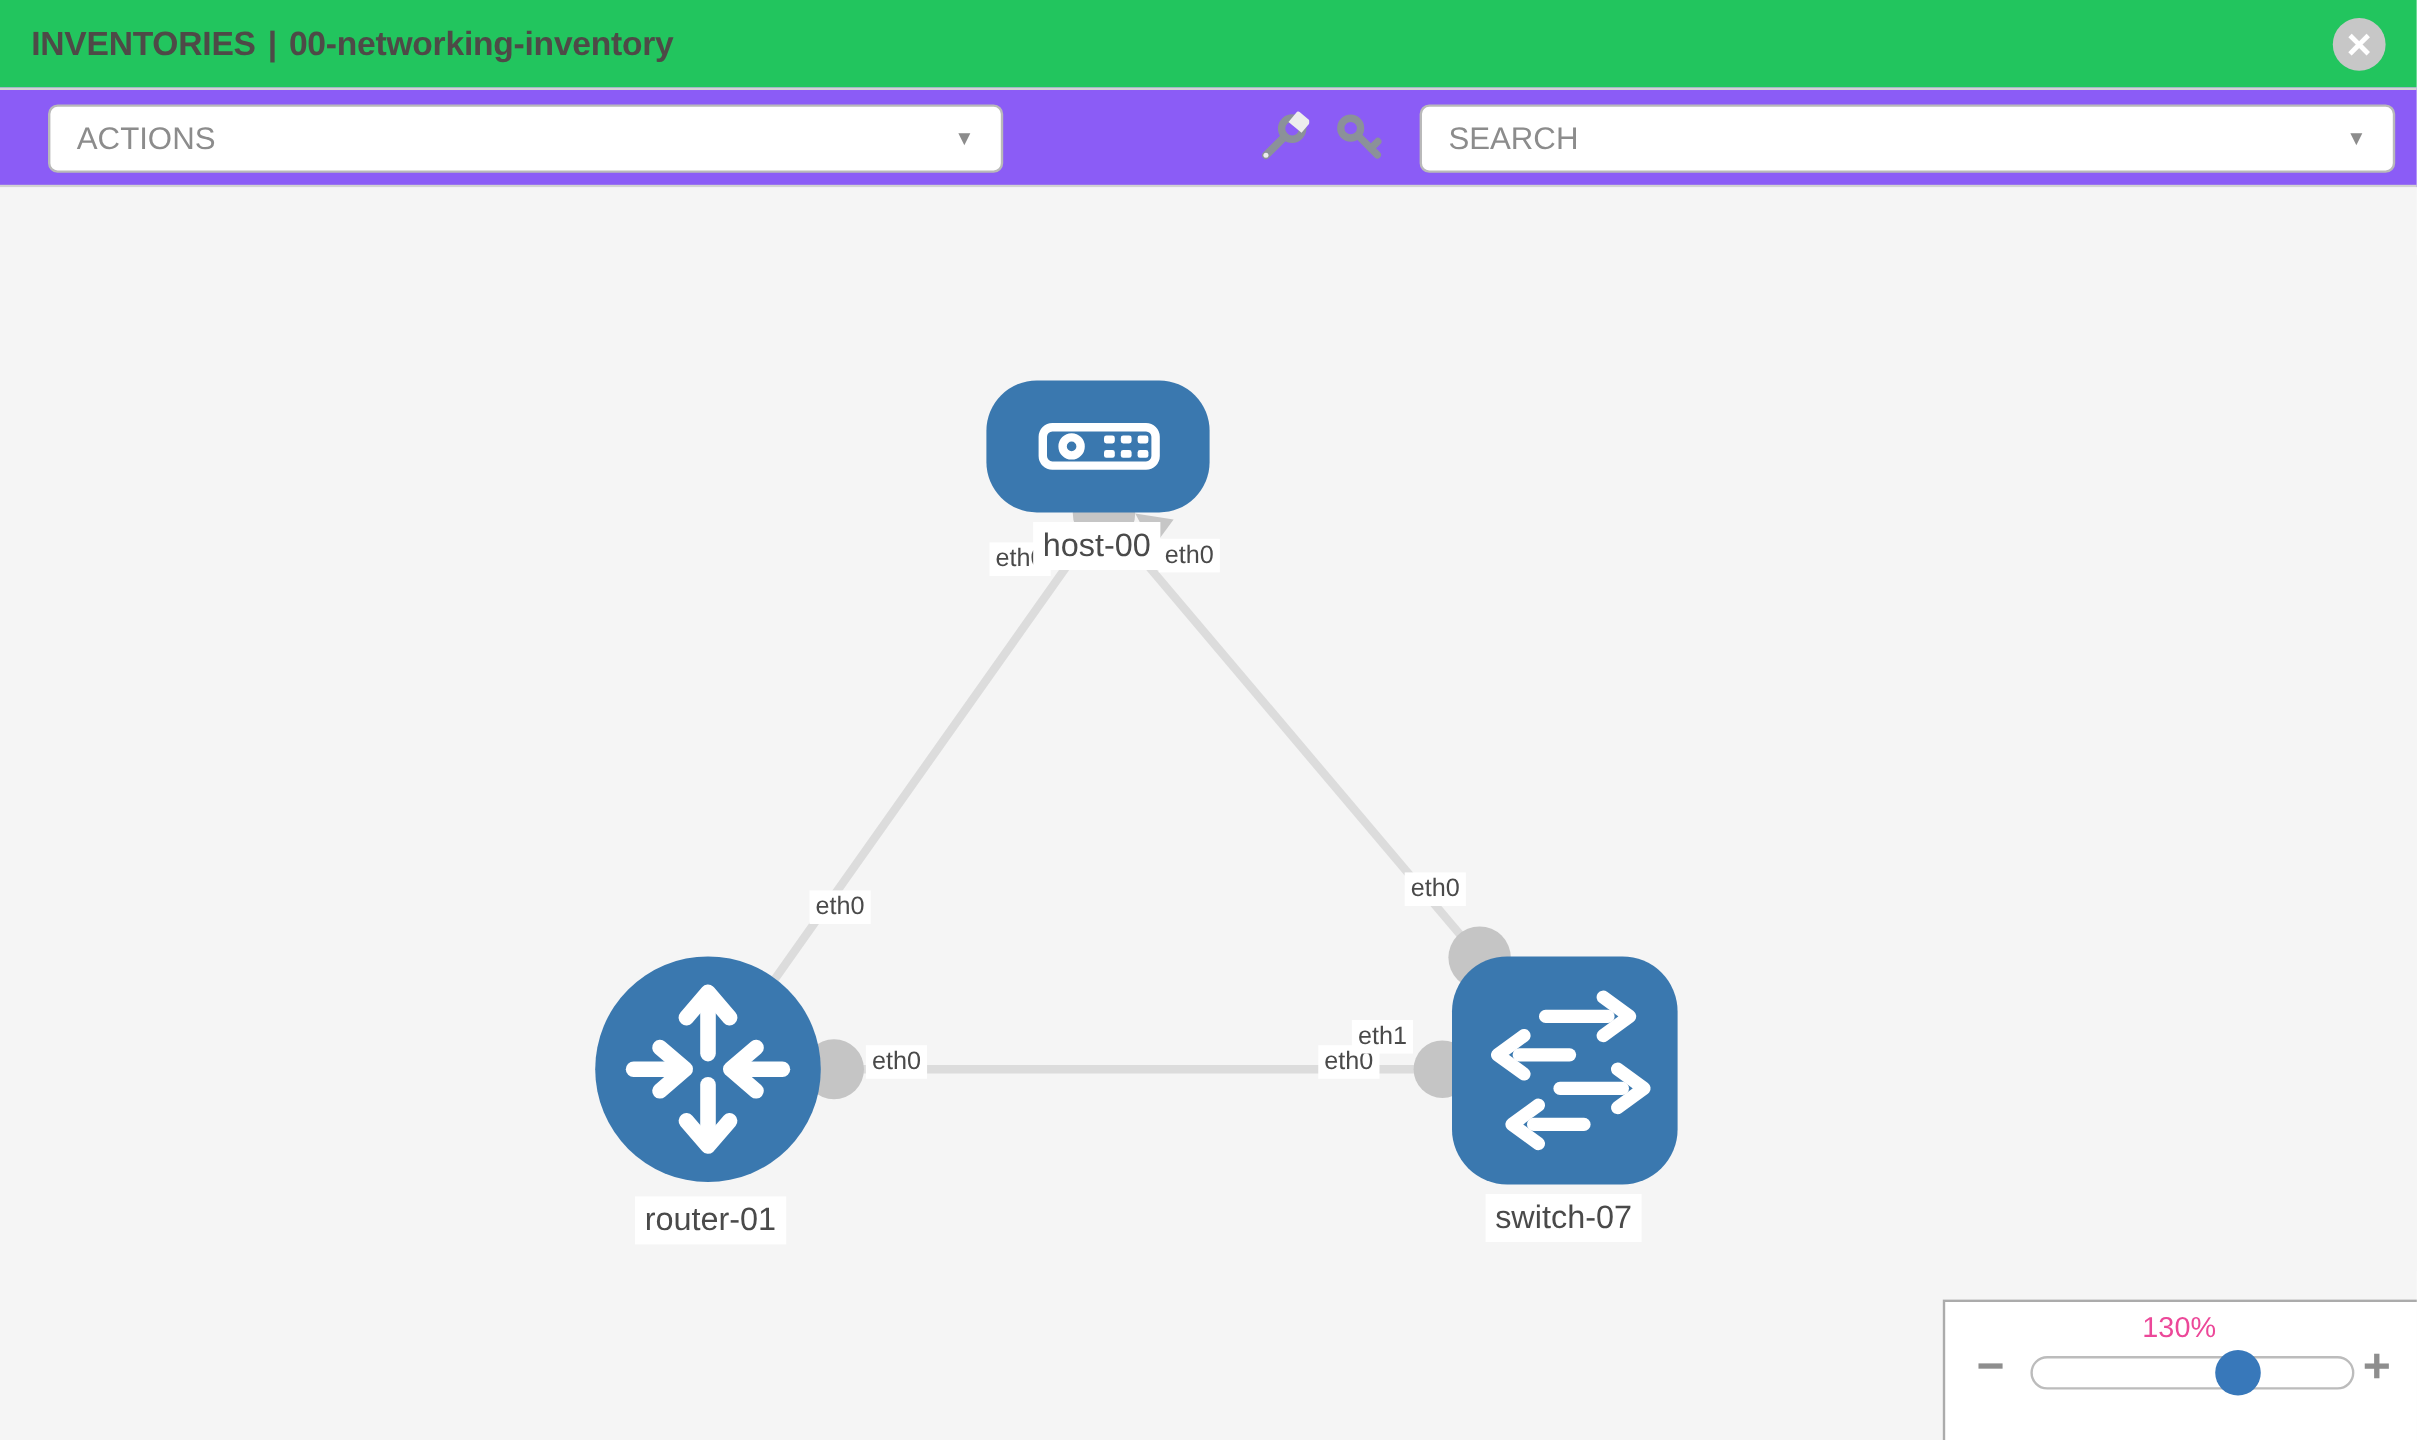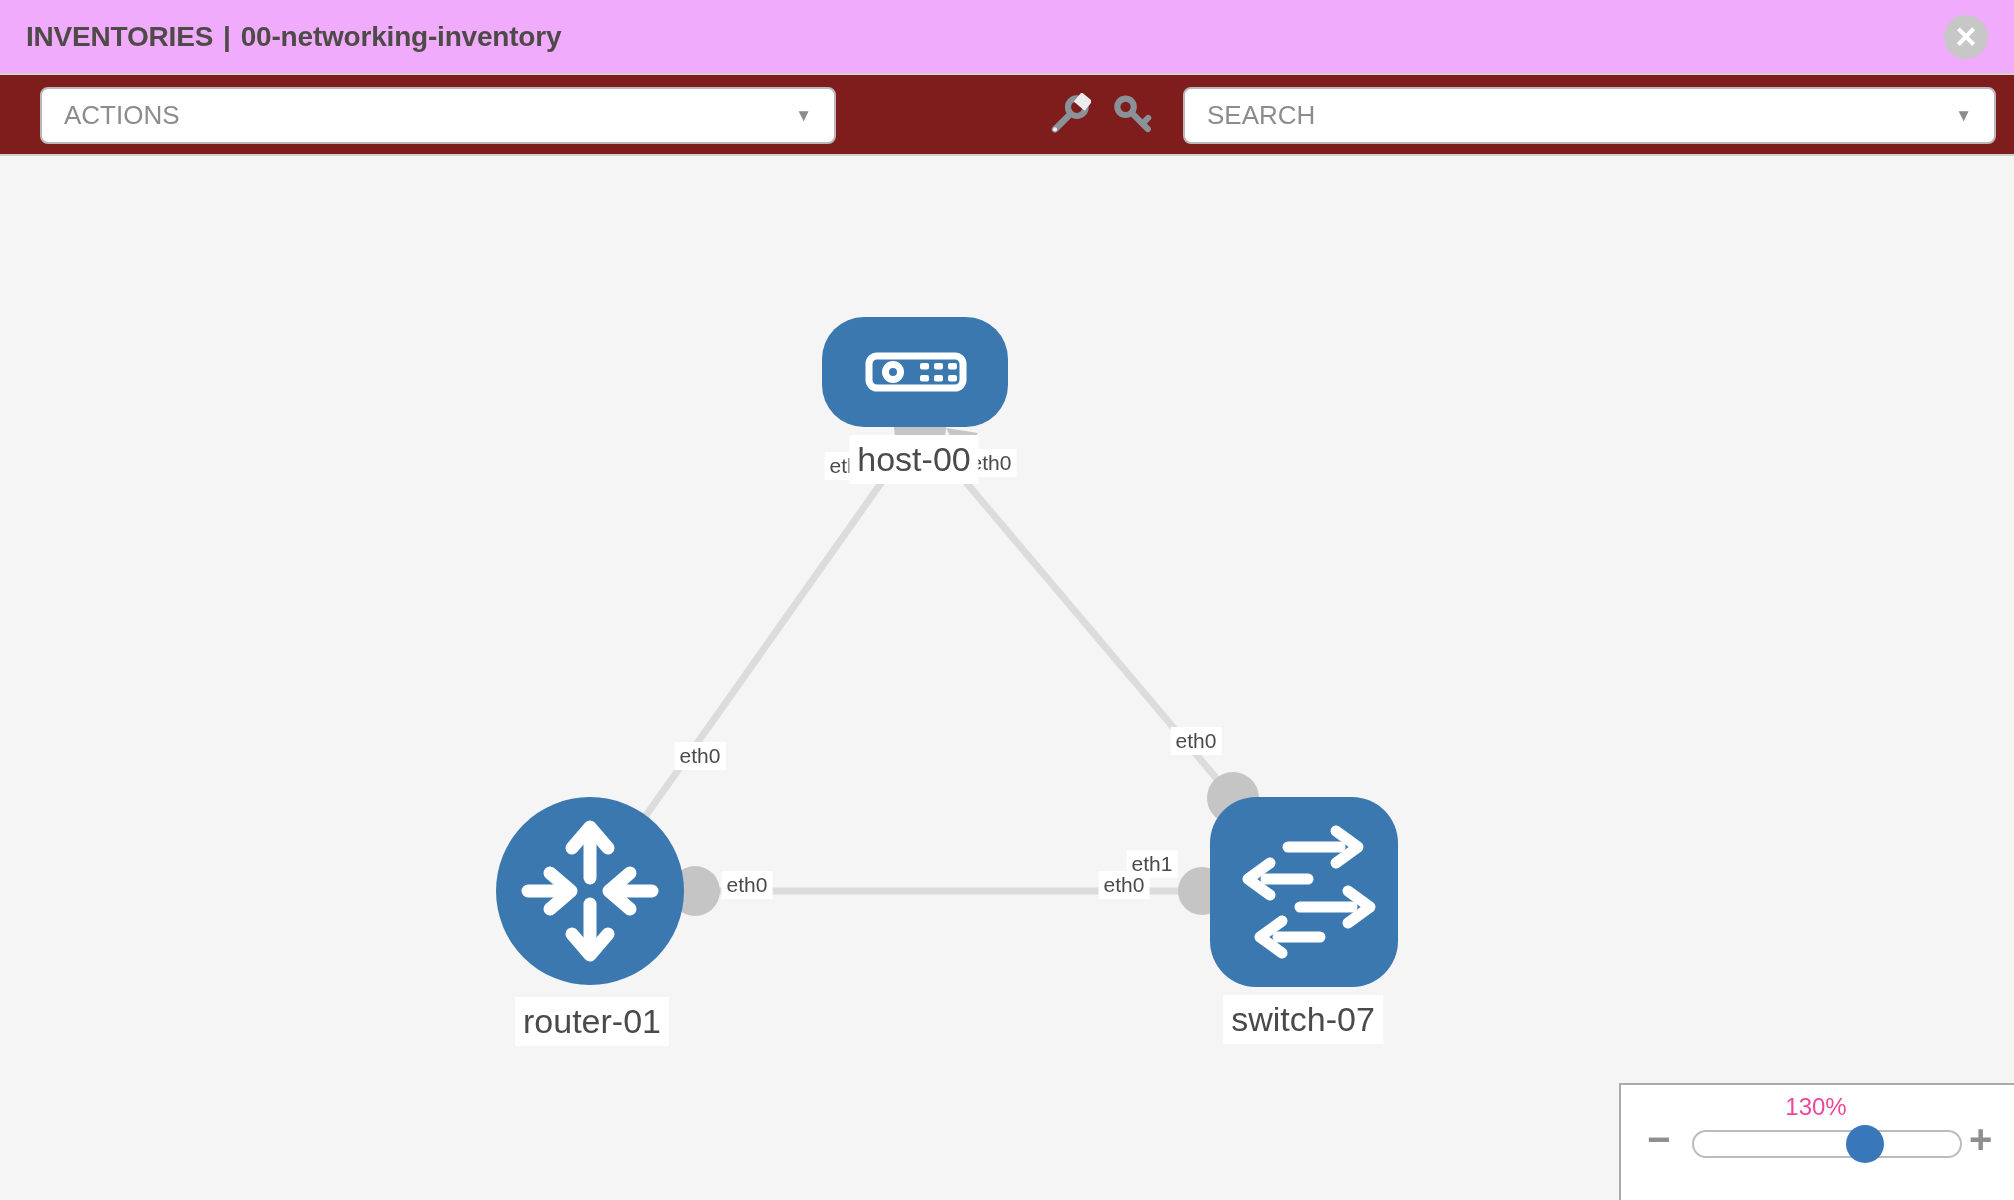--- a/index.html
+++ b/index.html
@@ -2,34 +2,34 @@
 <html><head>
 <meta charset="utf-8">
 <style>
   html,body{margin:0;padding:0;}
   body{
     width:2014px;height:1200px;position:relative;overflow:hidden;
     font-family:"Liberation Sans",sans-serif;background:#ffffff;
   }
   
   .header{
-    position:absolute;top:0;left:0;width:2014px;height:73px;background:#f0abfc;
+    position:absolute;top:0;left:0;width:2014px;height:73px;background:#22c55e;
     display:flex;align-items:center;justify-content:space-between;
     padding:0 26px;box-sizing:border-box;
   }
   .title{font-size:28px;font-weight:bold;color:#4e4a47;letter-spacing:-0.2px;}
   .title .sep{margin:0 10px;color:#4e4a47;font-weight:bold;}
   .close-btn{
     width:44px;height:44px;border-radius:50%;background:#c7c7c7;color:#ffffff;
     display:flex;align-items:center;justify-content:center;
     font-size:36px;font-weight:bold;line-height:1;cursor:pointer;user-select:none;
   }
   
   .toolbar{
-    position:absolute;top:73px;left:0;width:2014px;height:83px;background:#7f1d1d;
+    position:absolute;top:73px;left:0;width:2014px;height:83px;background:#8b5cf6;
     border-top:2px solid #d2d2d2;border-bottom:2px solid #d2d2d2;box-sizing:border-box;
   }
   .select-box{
     position:absolute;top:12px;height:57px;background:#ffffff;
     border:2px solid #b9b9b9;border-radius:8px;box-sizing:border-box;
     display:flex;align-items:center;justify-content:space-between;
     padding:0 22px;color:#8c8c8c;font-size:26px;cursor:pointer;
   }
   .select-box .chev{font-size:17px;color:#8c8c8c;}
   .actions-box{left:40px;width:796px;}
@@ -42,21 +42,21 @@
   .key-btn{left:1108px;}
   
   .canvas{
     position:absolute;top:156px;left:0;width:2014px;height:1044px;background:#f5f5f5;
   }
   .graph-svg{position:absolute;top:0;left:0;}
   .graph-label{
     position:absolute;background:#ffffff;color:#4a4a4a;white-space:nowrap;
     transform:translateX(-50%);line-height:1.25;
   }
-  .node-label{font-size:34px;padding:3px 8px;text-align:right;}
+  .node-label{font-size:27px;padding:3px 8px;text-align:right;}
   .if-label{font-size:21px;padding:1px 5px;}
   
   .zoom-panel{
     position:absolute;left:1619px;top:927px;width:400px;height:145px;
     background:#ffffff;border:2px solid #ababab;box-sizing:border-box;
   }
   .zoom-level{position:absolute;top:8px;left:0;width:390px;text-align:center;
     font-size:24px;color:#ec4899;}
   .zoom-minus,.zoom-plus{
     position:absolute;top:34px;font-size:40px;font-weight:bold;color:#8e8e8e;

